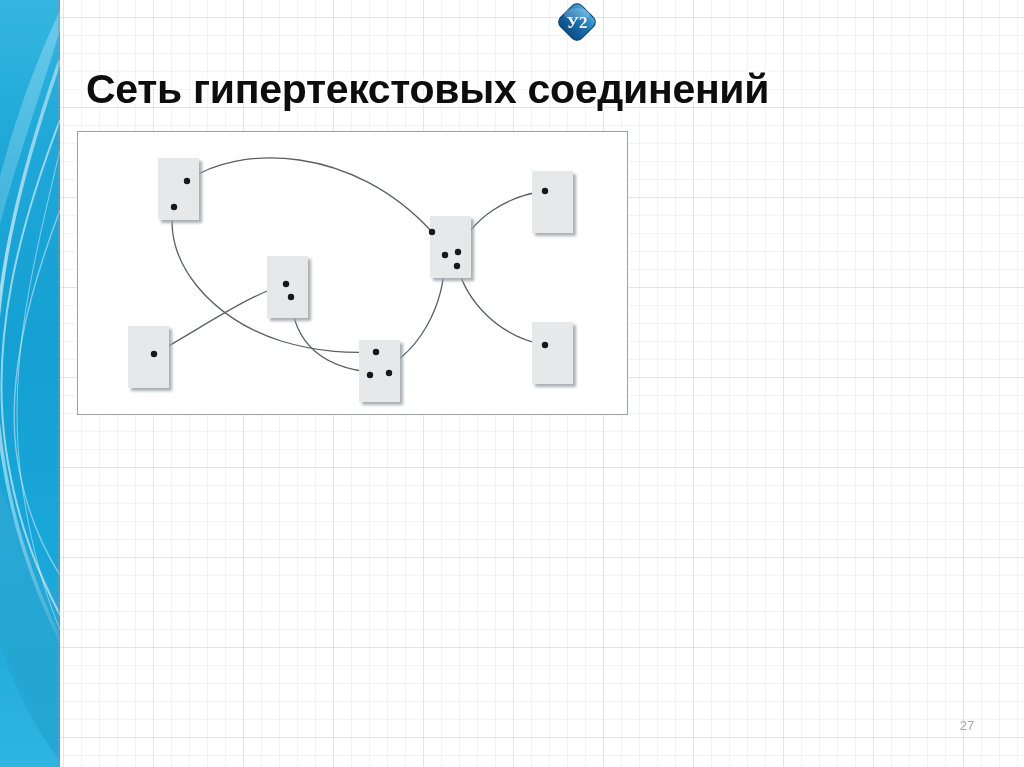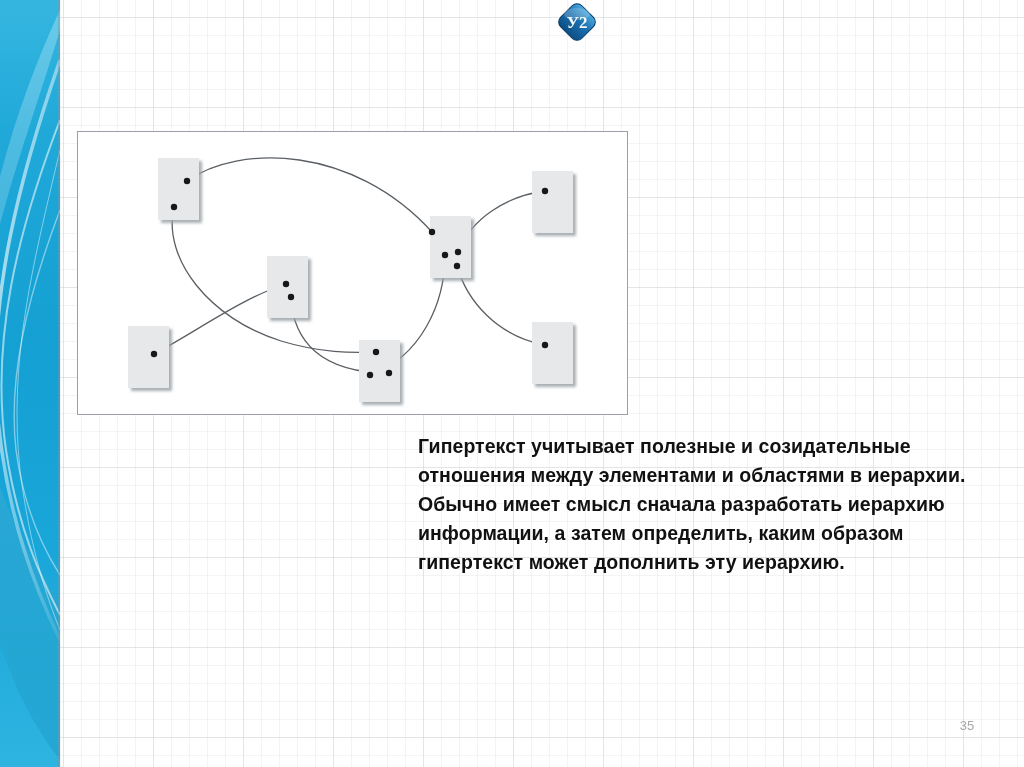--- a/index.html
+++ b/index.html
@@ -122,20 +122,21 @@
             <stop offset="100%" stop-color="#0d4e84"></stop>
           </linearGradient>
         </defs>
         <rect x="6" y="6" width="30" height="30" rx="7" ry="7" transform="rotate(45 21 21)" fill="url(#lg)" stroke="#0a3c68" stroke-width="1"></rect>
         <text x="21" y="27" text-anchor="middle" font-family="Liberation Serif, serif" font-size="17" font-weight="bold" fill="#ffffff" opacity=".95">У2</text>
         <ellipse cx="21" cy="13" rx="13" ry="6" fill="#ffffff" opacity=".20"></ellipse>
       </svg>
     </div>
   </div>
 
+  <div id="title">Сеть гипертекстовых соединений</div>
 
   <div id="diagram">
     <svg id="net" width="549" height="282" viewBox="77 131 549 282">
       <defs>
         <filter id="nshadow" x="-40%" y="-40%" width="200%" height="200%">
           <feDropShadow dx="3" dy="3" stdDeviation="1.6" flood-color="#9aa0a6" flood-opacity=".85"></feDropShadow>
         </filter>
       </defs>
       <g id="links">
           <path d="M186,180 C238,143 352,144 431,231" fill="none" stroke="#5a5f64" stroke-width="1.3" stroke-linecap="round"></path>
@@ -167,17 +168,16 @@
           <circle cx="290" cy="296" r="3.2" fill="#18181a"></circle>
           <circle cx="153" cy="353" r="3.2" fill="#18181a"></circle>
           <circle cx="375" cy="351" r="3.2" fill="#18181a"></circle>
           <circle cx="369" cy="374" r="3.2" fill="#18181a"></circle>
           <circle cx="388" cy="372" r="3.2" fill="#18181a"></circle>
           <circle cx="544" cy="344" r="3.2" fill="#18181a"></circle>
         </g>
     </svg>
   </div>
 
-  <div id="body-text">Гипертекст учитывает полезные и созидательные отношения между элементами и областями в иерархии. Обычно имеет смысл сначала разработать иерархию информации, а затем определить, каким образом гипертекст может дополнить эту иерархию.</div>
 
-  <div id="pageno">35</div>
+  <div id="pageno">27</div>
 
 </div>
 
 </body></html>

